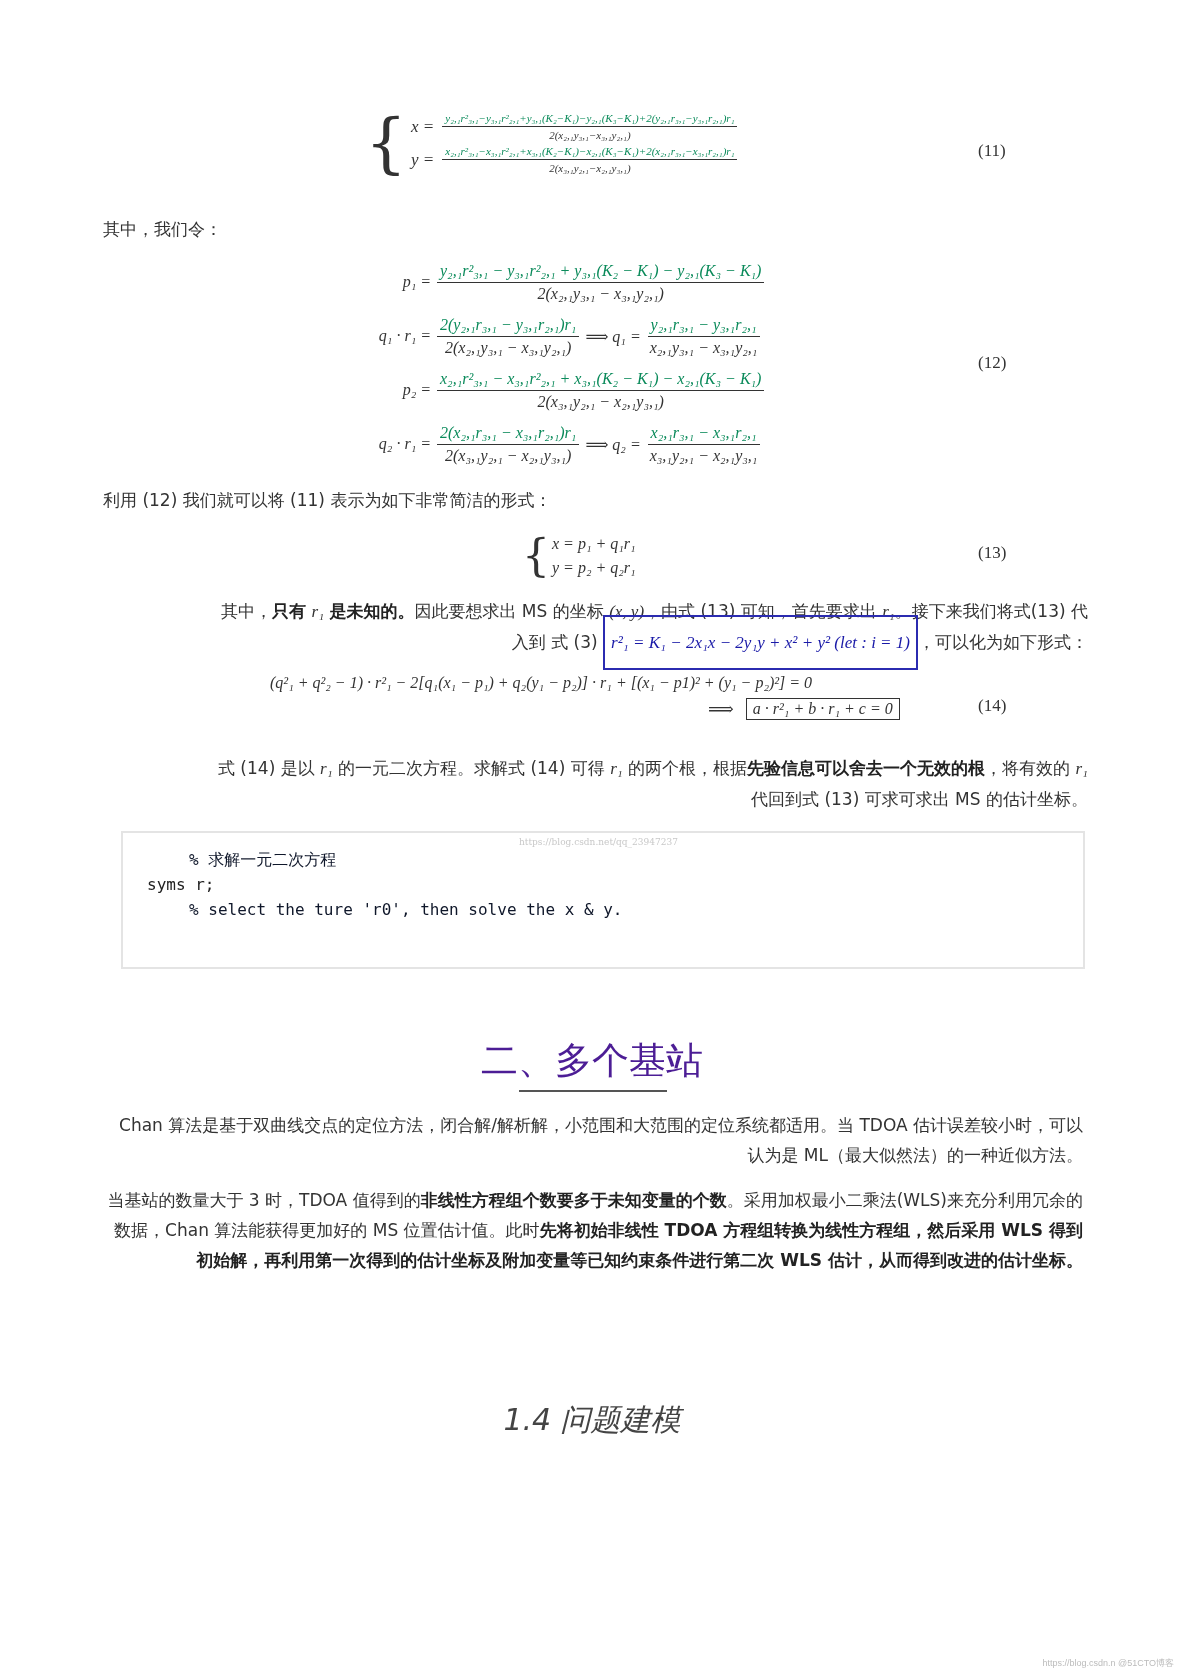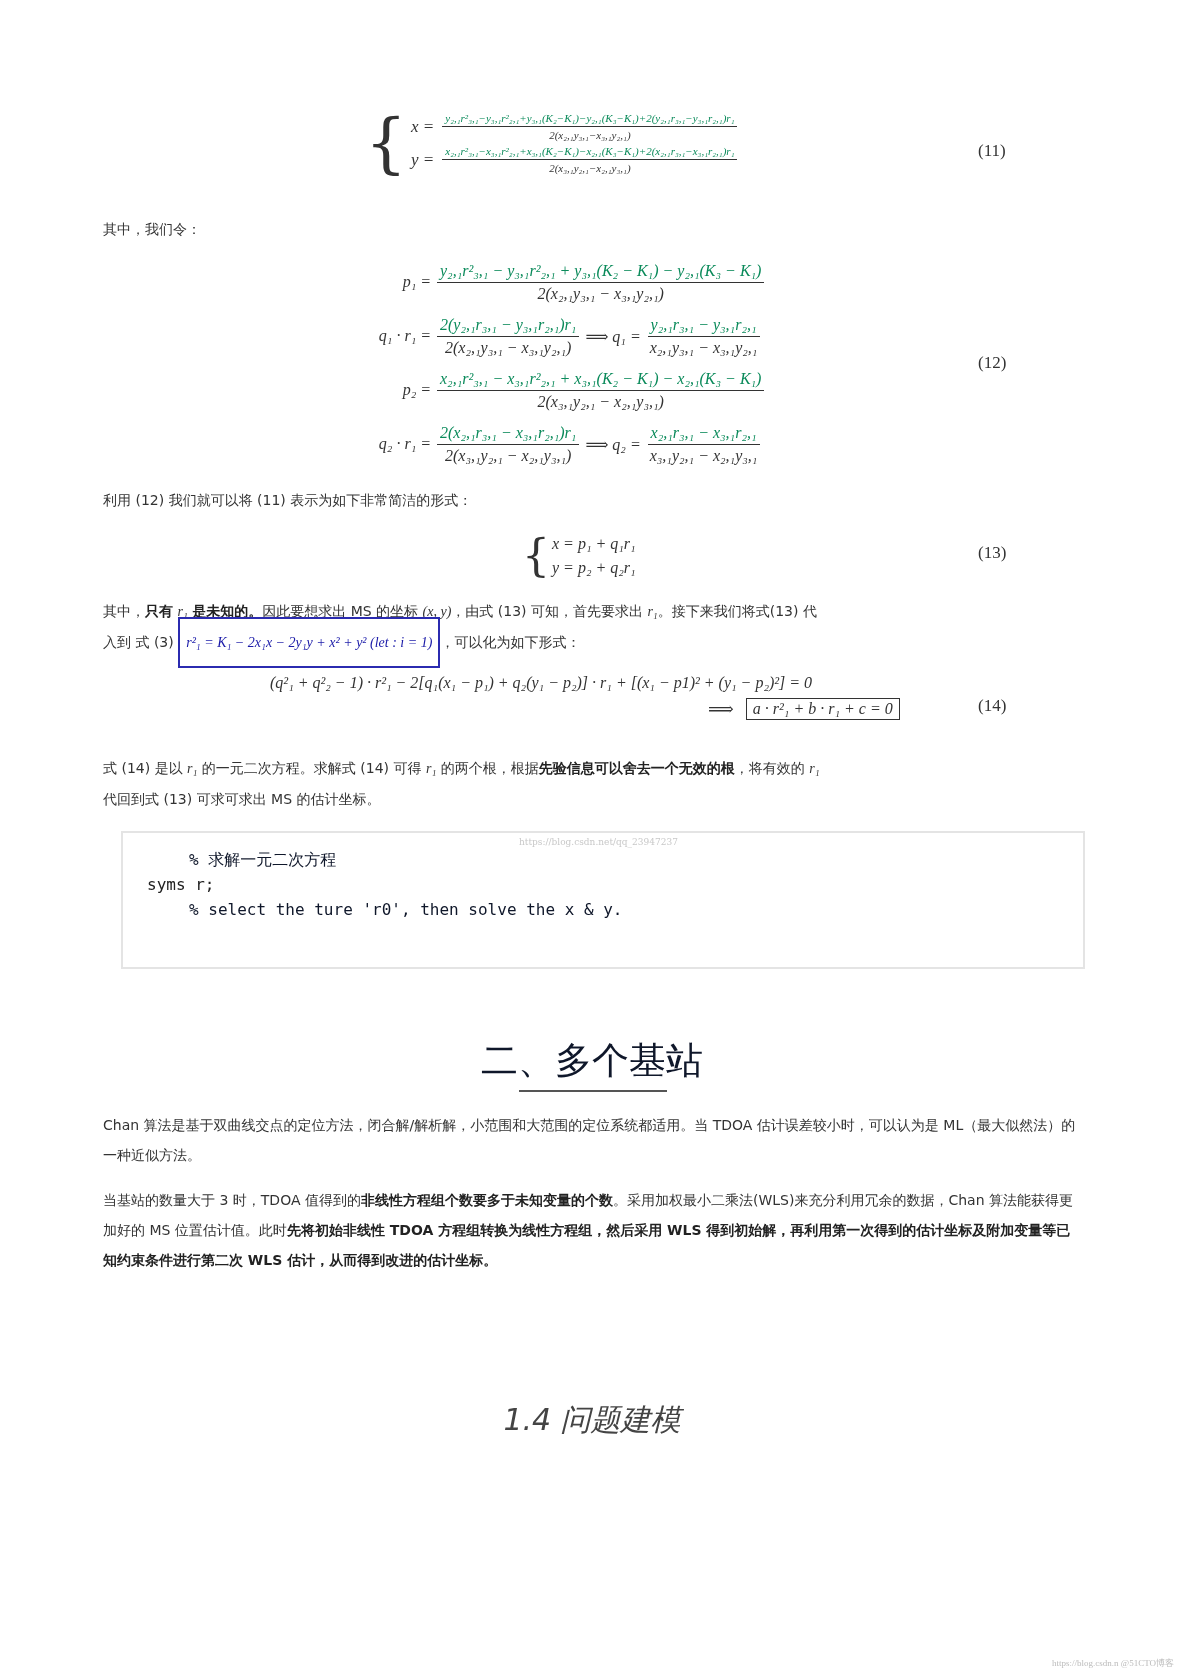--- a/index.html
+++ b/index.html
@@ -1,19 +1,19 @@
 <!DOCTYPE html>
 <html><head>
 <meta charset="utf-8">
 <style>
   html, body { margin:0; padding:0; background:#fff; }
   body { width:1184px; height:1673px; position:relative; overflow:hidden;
          font-family:"DejaVu Serif", "Liberation Serif", serif; color:#333; }
   .abs { position:absolute; }
-  .para { font-family:"DejaVu Sans","Liberation Sans",sans-serif; font-size:14px; line-height:30px; color:#333; }
+  .para { font-family:"DejaVu Sans","Liberation Sans",sans-serif; font-size:17px; line-height:30px; color:#333;text-align:right; }
   .m { font-family:"Liberation Serif","DejaVu Serif",serif; font-style:italic; }
   .eqnum { font-family:"Liberation Serif","DejaVu Serif",serif; font-size:17px; color:#333; }
   .frac { display:inline-flex; flex-direction:column; align-items:center; vertical-align:middle; }
   .frac .num { padding:0 3px 2px; border-bottom:1.2px solid #333; white-space:nowrap; }
   .frac .den { padding:2px 3px 0; white-space:nowrap; }
   .row { display:flex; align-items:center; white-space:nowrap; }
   .brace { font-family:"DejaVu Serif",serif; font-weight:200; color:#333; }
   .boxblue { border:2px solid #2b2bb0; color:#1a1aa8; padding:16px 6px; }
   .boxblack { border:1.5px solid #333; padding:1px 6px; }
   .code { font-family:"DejaVu Sans Mono","Liberation Mono",monospace; font-size:16px; line-height:25px; }
@@ -128,25 +128,25 @@
 
 <div class="abs" style="left:121px; top:831px; width:960px; height:134px; border:2px solid #e4e4e4; background:#fff;">
   <div class="abs" style="left:396px; top:4px; font-family:'DejaVu Serif',serif; font-size:9px; color:#c8c8c8;">https://blog.csdn.net/qq_23947237</div>
   <div class="code" style="position:absolute; left:24px; top:14px;">
     <div class="cmt">% 求解一元二次方程</div>
     <div class="kw">syms r;</div>
     <div class="cmt">% select the ture 'r0', then solve the x &amp; y.</div>
   </div>
 </div>
 
-<h2 class="abs" style="left:0; width:1184px; top:1036px; text-align:center; font-family:'DejaVu Sans','Liberation Sans',sans-serif; font-size:37px; color:#0f172a;">
+<h2 class="abs" style="left:0; width:1184px; top:1036px; text-align:center; font-family:'DejaVu Sans','Liberation Sans',sans-serif; font-size:37px; color:#4c1d95;">
   <span>二、多个基站</span>
 </h2>
 <div class="abs" style="left:519px; top:1090px; width:148px; height:2px; background:#555;"></div>
 
 <div class="abs para" style="left:103px; top:1110px; width:980px;">Chan 算法是基于双曲线交点的定位方法，闭合解/解析解，小范围和大范围的定位系统都适用。当 TDOA 估计误差较小时，可以认为是 ML（最大似然法）的一种近似方法。</div>
 <div class="abs para" style="left:103px; top:1185px; width:980px;">
   <span>当基站的数量大于 3 时，TDOA 值得到的</span><b>非线性方程组个数要多于未知变量的个数</b><span>。采用加权最小二乘法(WLS)来充分利用冗余的数据，Chan 算法能获得更加好的 MS 位置估计值。此时</span><b>先将初始非线性 TDOA 方程组转换为线性方程组，然后采用 WLS 得到初始解，再利用第一次得到的估计坐标及附加变量等已知约束条件进行第二次 WLS 估计，从而得到改进的估计坐标。</b>
 </div>
 
 <div class="abs" style="left:0; width:1184px; top:1400px; text-align:center; font-family:'DejaVu Sans','Liberation Sans',sans-serif; font-style:italic; font-size:30px; color:#444;">1.4 问题建模</div>
 
-<div class="abs" style="right:10px; top:1657px; font-family:Liberation Serif, serif; font-size:9px; color:#bbb;">https://blog.csdn.n @51CTO博客</div>
+<div class="abs" style="right:10px; top:1657px; font-family:Liberation Sans, sans-serif; font-size:9px; color:#bbb;">https://blog.csdn.n @51CTO博客</div>
 
 </body></html>

